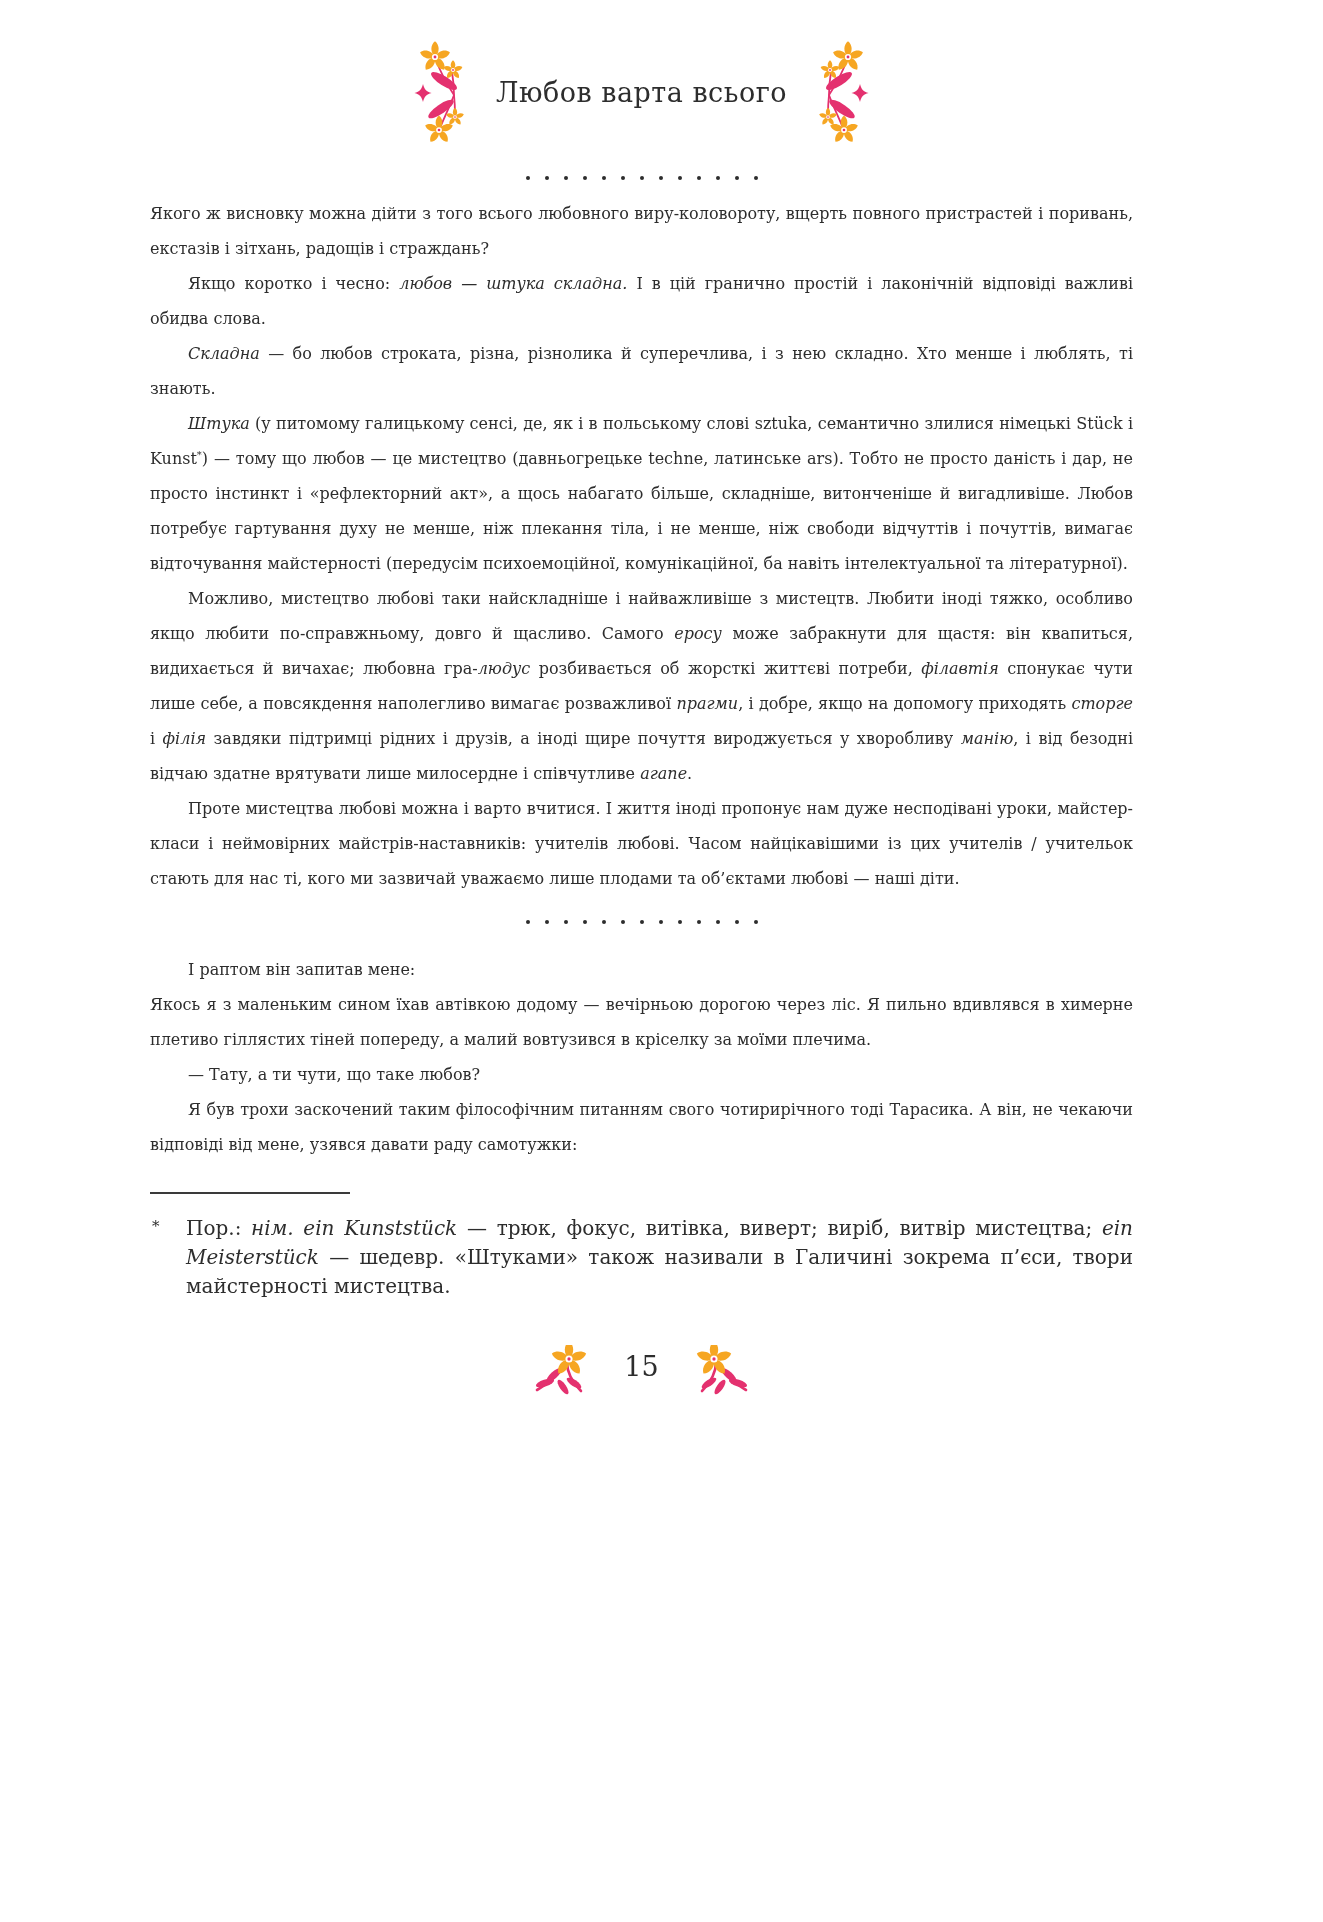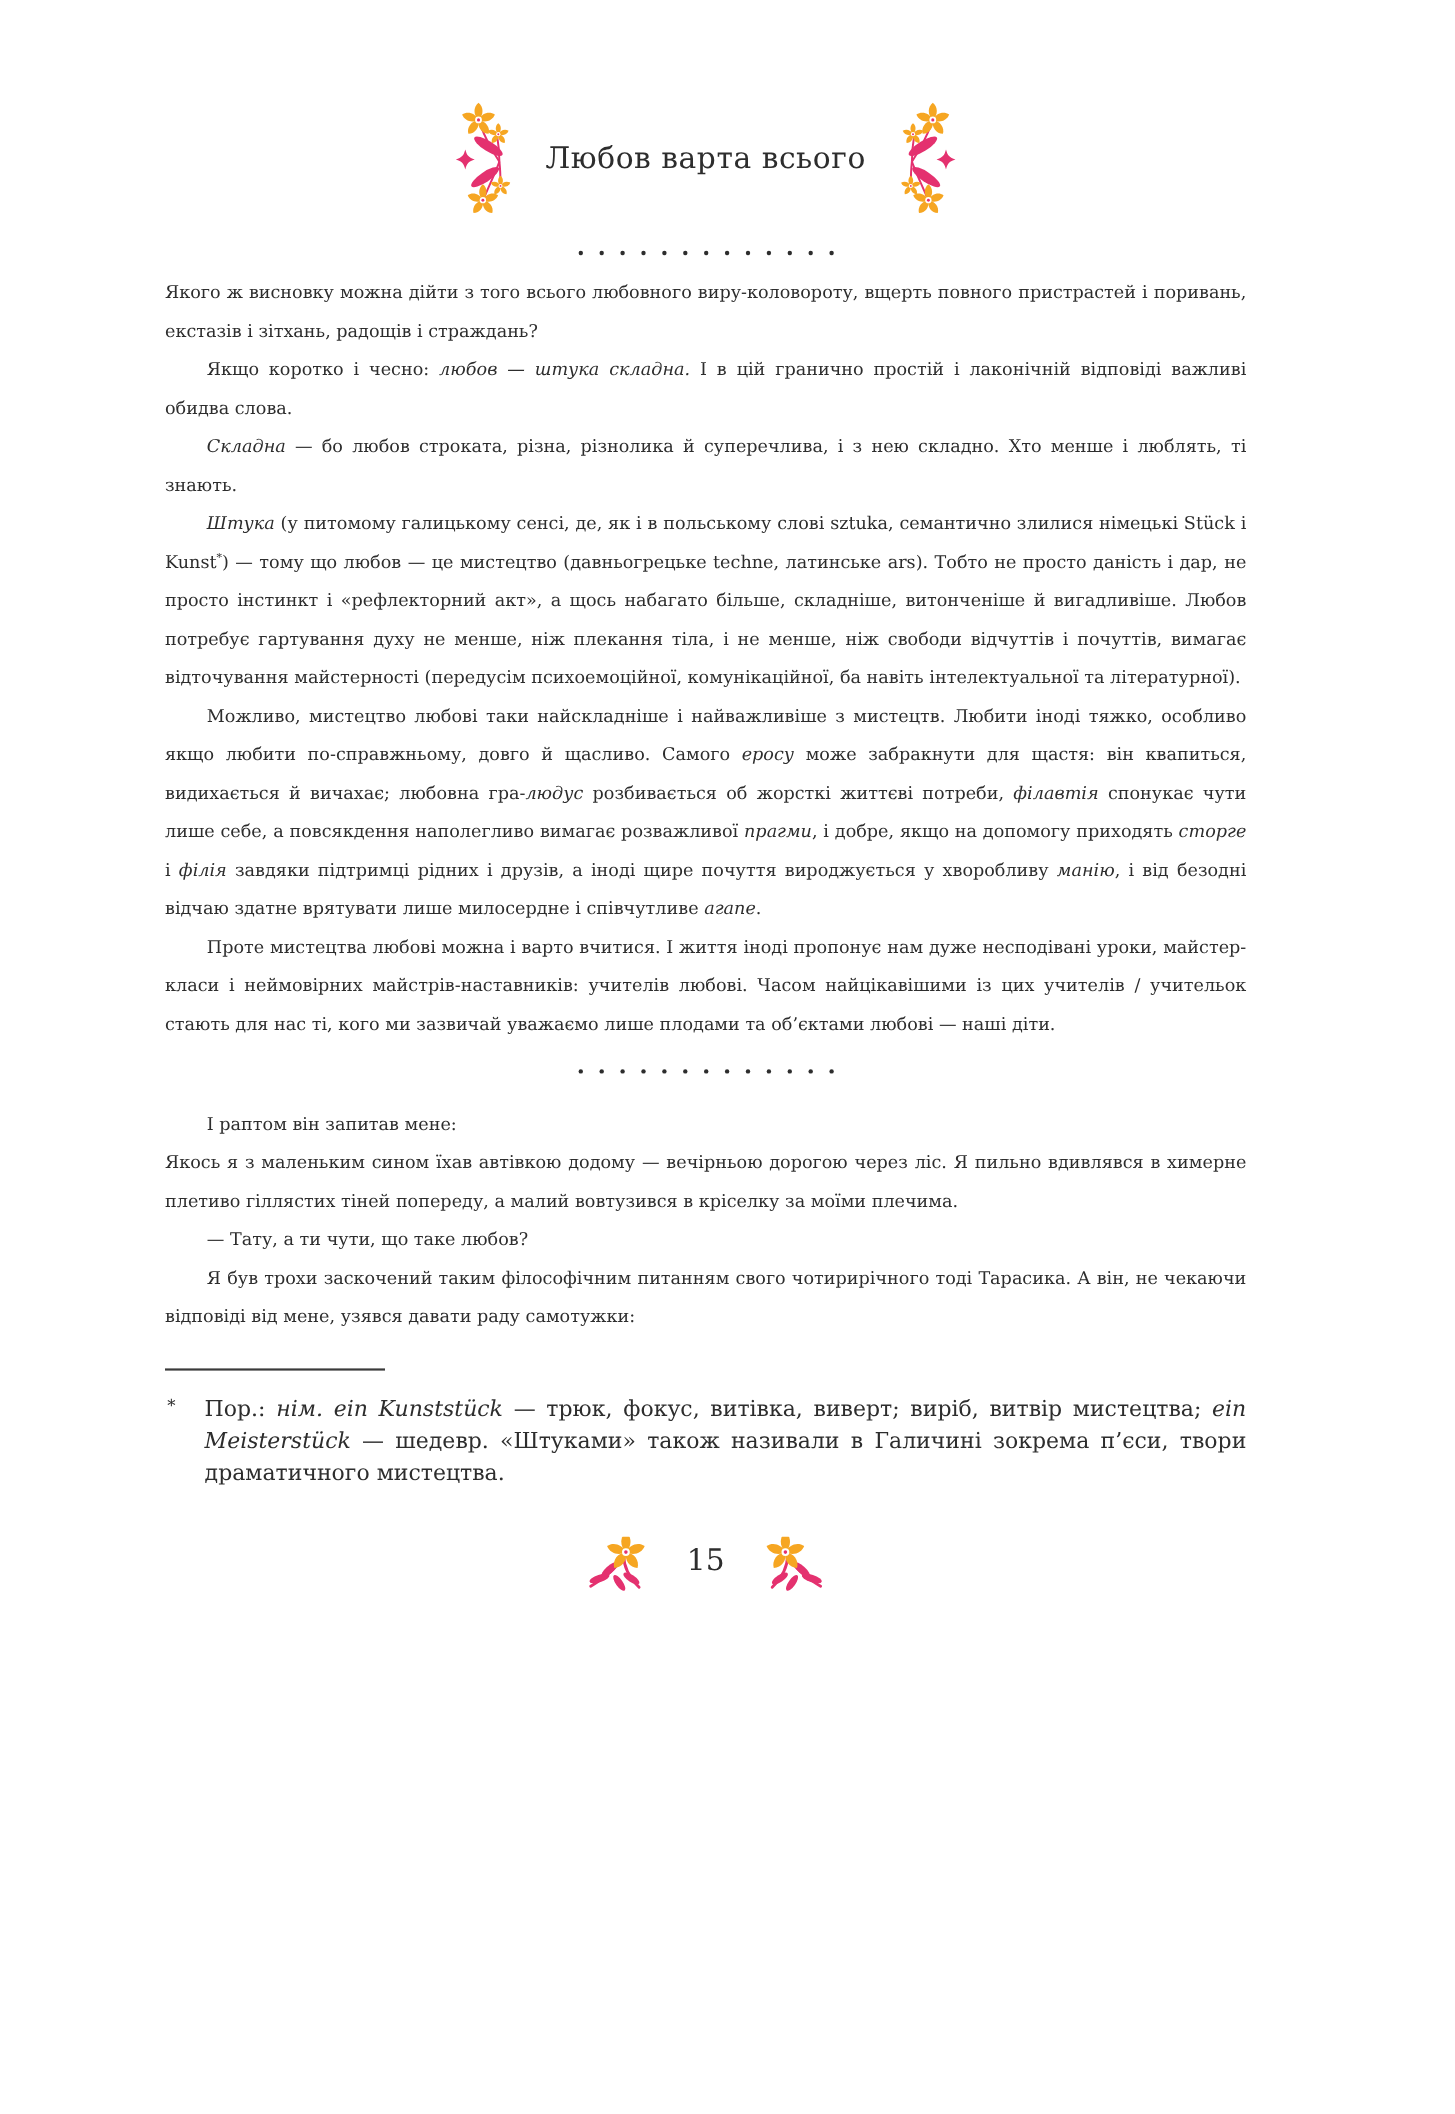--- a/index.html
+++ b/index.html
@@ -11,21 +11,21 @@
     width: 1323px;
     height: 1922px;
     overflow: hidden;
     font-family: "DejaVu Serif", "Liberation Serif", serif;
     color: var(--text, #2d2d2d);
   }
   .page {
     box-sizing: border-box;
     width: 1323px;
     height: 1378px;
-    padding: 92px 190px 0 150px;
+    padding: 40px 190px 0 150px;
   }
   
   .header {
     display: flex;
     align-items: center;
     justify-content: center;
     gap: 26px;
     height: 104px;
   }
   .hdr-orn { width: 56px; height: 104px; flex: 0 0 auto; }
@@ -208,21 +208,21 @@
       <p class="para indent"><span>І раптом він запитав мене:</span></p>
       <p class="para"><span>Якось я з маленьким сином їхав автівкою додому — вечірньою дорогою через ліс. Я пильно вдивлявся в химерне плетиво гіллястих тіней попереду, а малий вовтузився в кріселку за моїми плечима.</span></p>
       <p class="para indent"><span>— Тату, а ти чути, що таке любов?</span></p>
       <p class="para indent"><span>Я був трохи заскочений таким філософічним питанням свого чотирирічного тоді Тарасика. А він, не чекаючи відповіді від мене, узявся давати раду самотужки:</span></p>
     </div>
 
   <div class="fn-rule"></div>
 
   <div class="footnote">
     <span class="fn-marker">*</span>
-    <span class="fn-text"><span>Пор.: </span><span class="it">нім. ein Kunststück</span><span> — трюк, фокус, витівка, виверт; виріб, витвір мистецтва; </span><span class="it">ein Meisterstück</span><span> — шедевр. «Штуками» також називали в Галичині зокрема п’єси, твори драматичного мистецтва.</span></span>
+    <span class="fn-text"><span>Пор.: </span><span class="it">нім. ein Kunststück</span><span> — трюк, фокус, витівка, виверт; виріб, витвір мистецтва; </span><span class="it">ein Meisterstück</span><span> — шедевр. «Штуками» також називали в Галичині зокрема п’єси, твори майстерності мистецтва.</span></span>
   </div>
 
   <div class="footer">
     <svg class="ftr-orn" viewBox="0 0 64 58">
       <use href="#ftr-orn"></use>
     </svg>
     <div class="page-number">15</div>
     <svg class="ftr-orn" viewBox="0 0 64 58">
       <use href="#ftr-orn" transform="translate(64,0) scale(-1,1)"></use>
     </svg>

